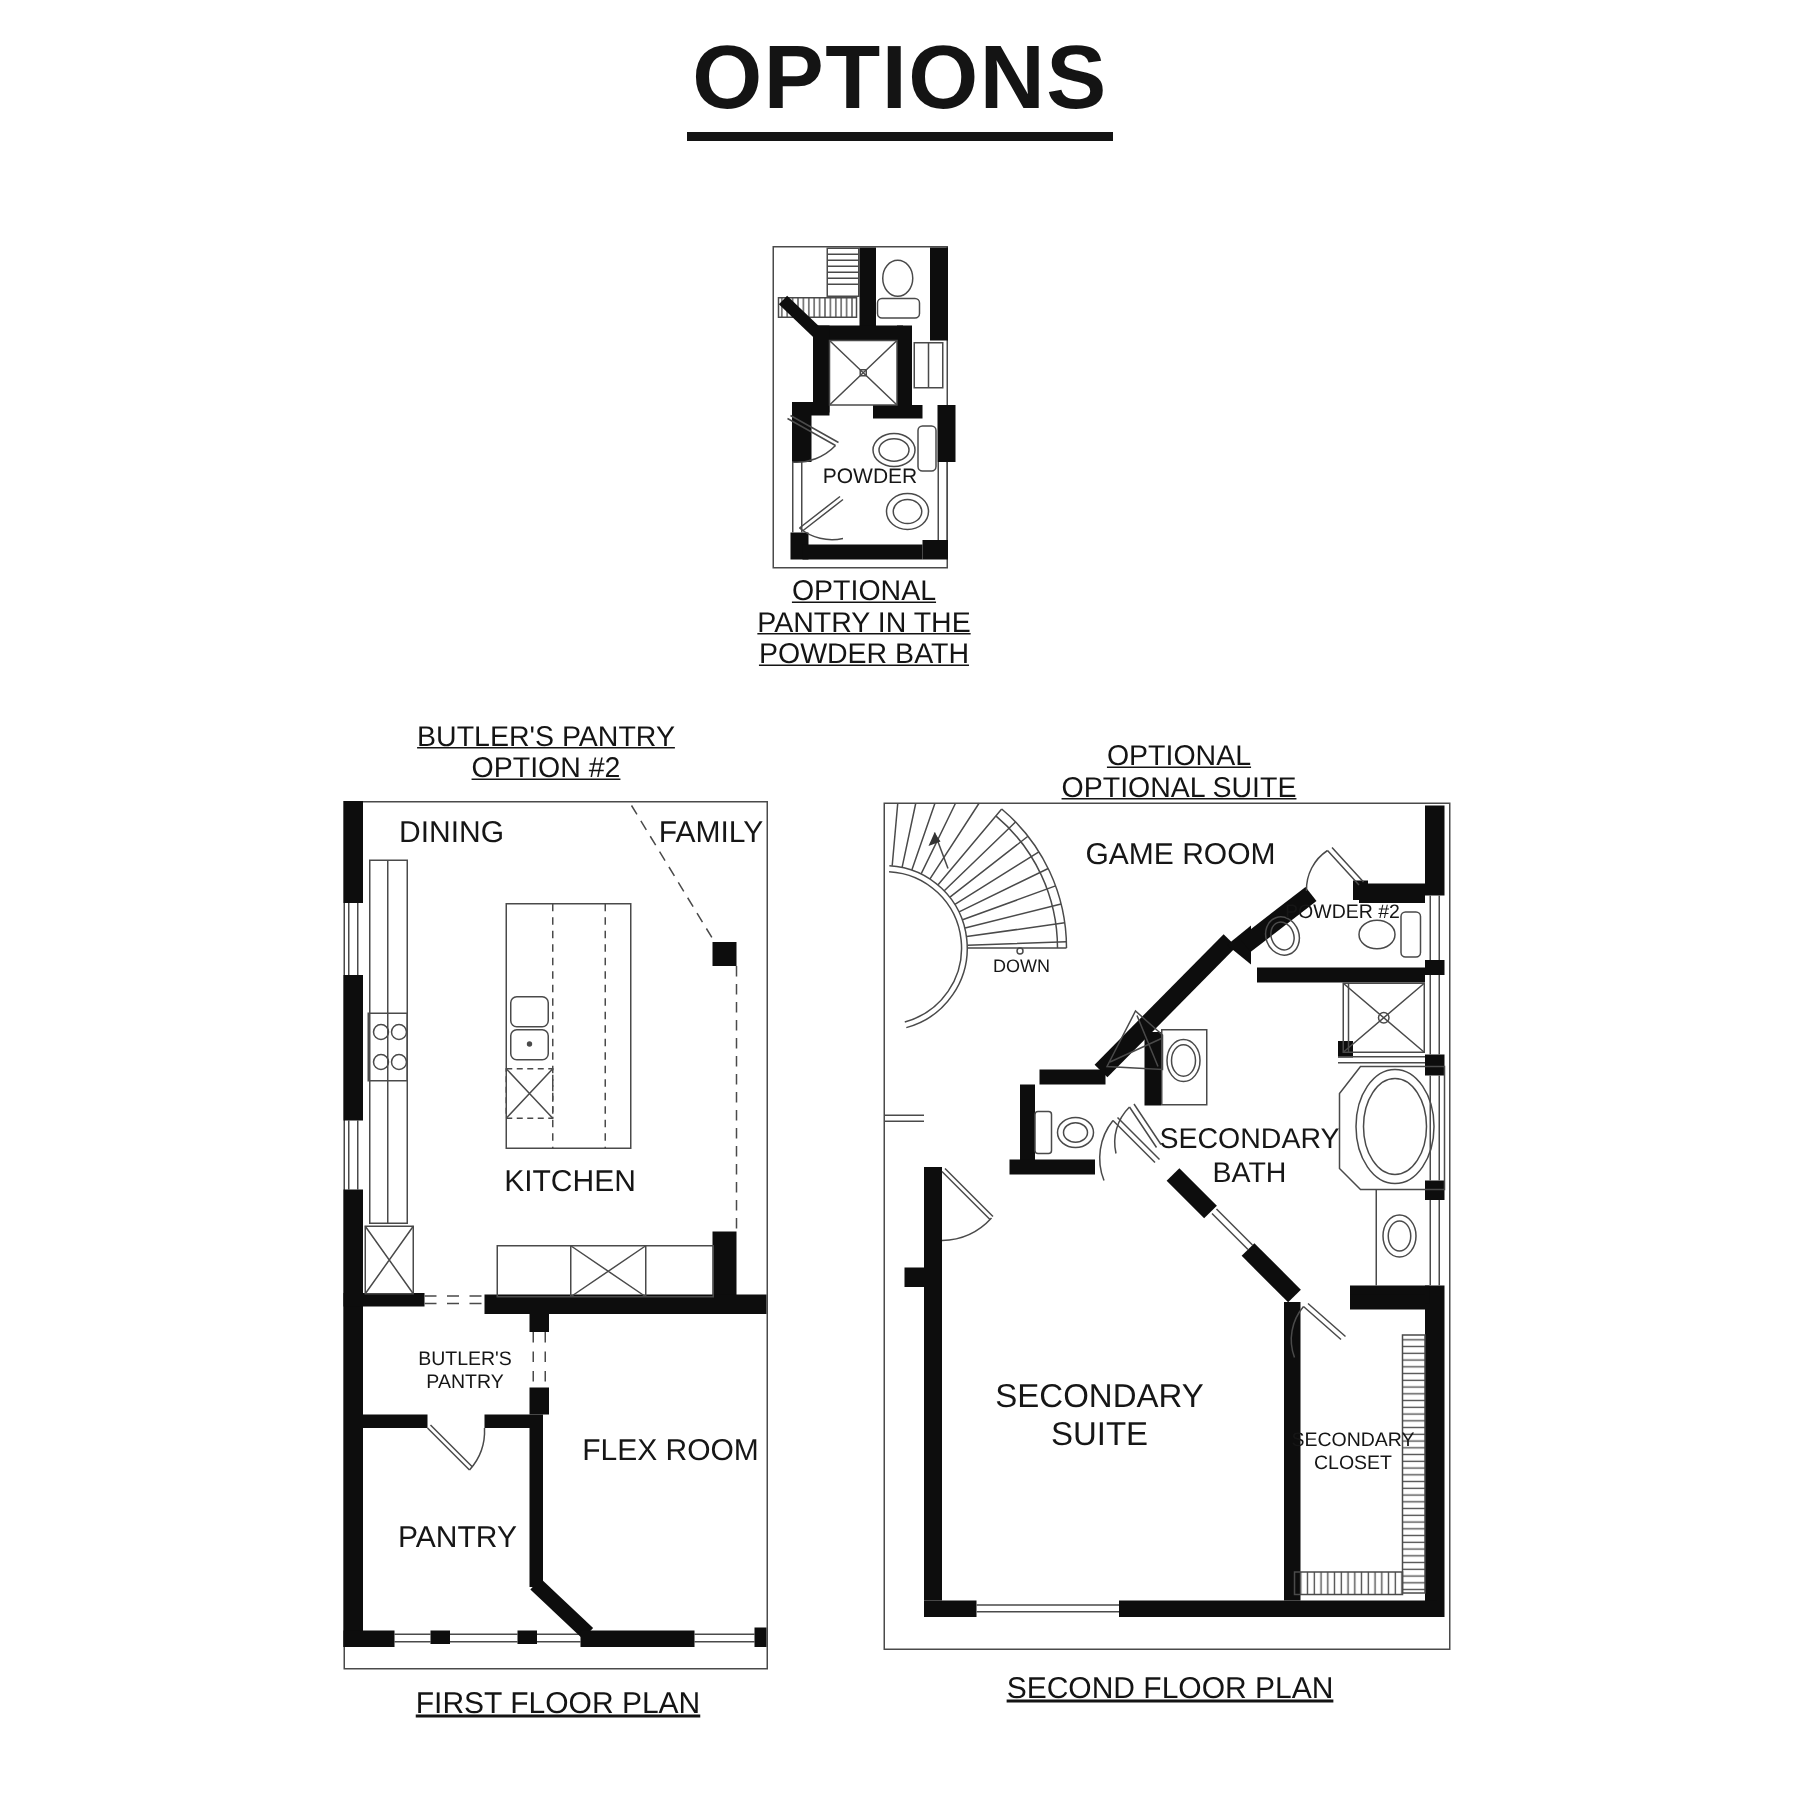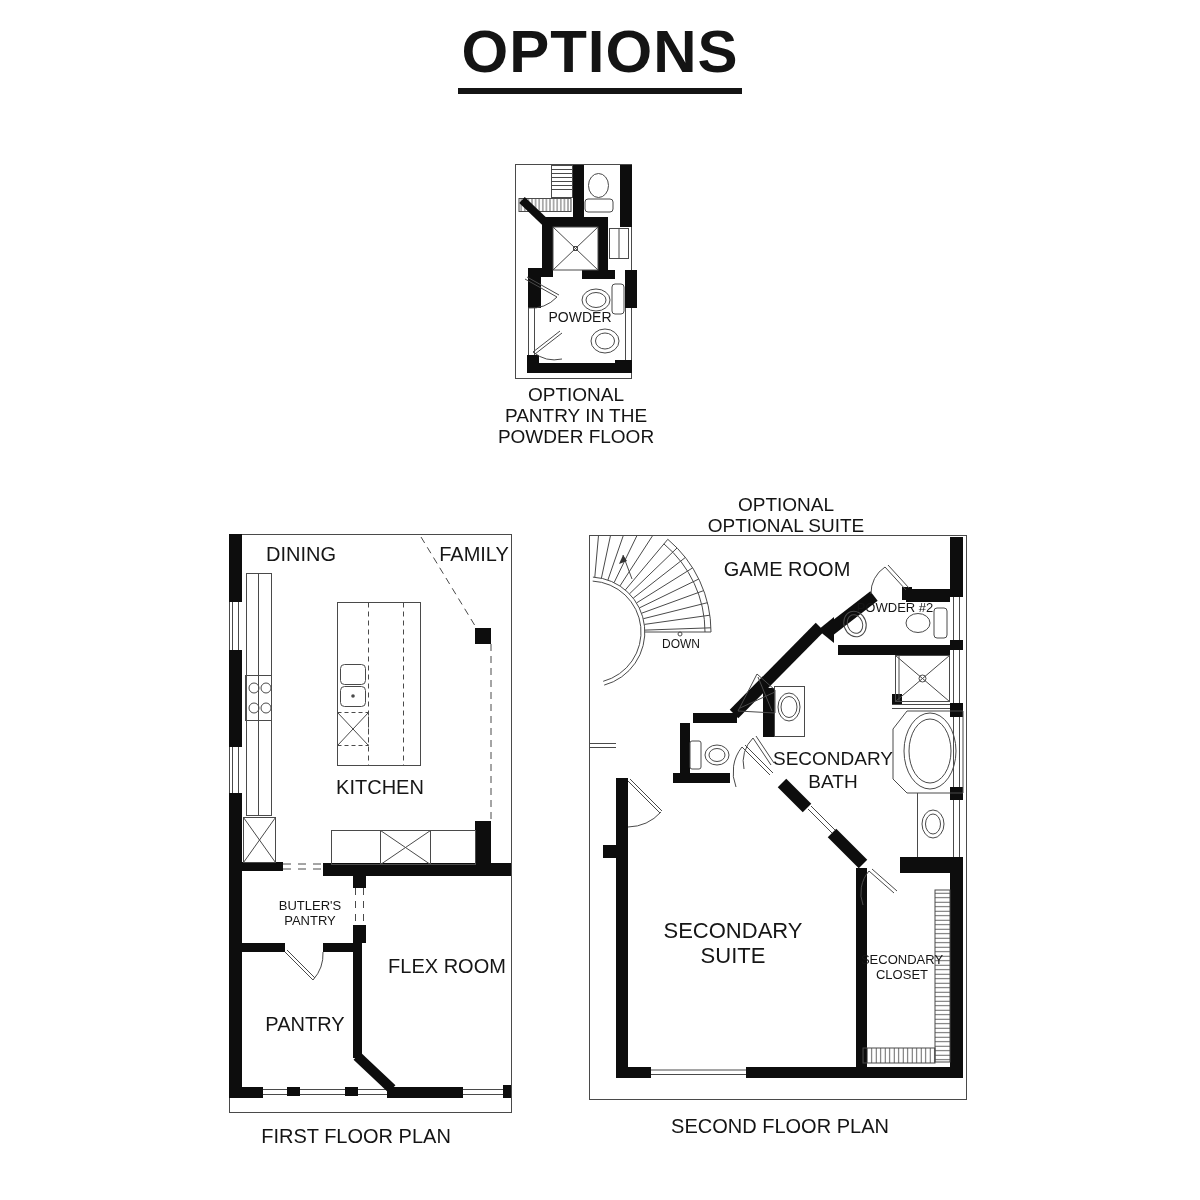--- a/index.html
+++ b/index.html
@@ -4,21 +4,21 @@
 <style>
   html,body{margin:0;padding:0;background:#ffffff;}
   .canvas{position:relative;width:1200px;height:1200px;background:#ffffff;overflow:hidden;
           font-family:"Liberation Sans",sans-serif;color:#141414;}
   .page-title{position:absolute;top:22px;left:0;width:100%;text-align:center;}
   .page-title span{display:inline-block;font-size:60px;font-weight:bold;letter-spacing:1px;
                    line-height:1;border-bottom:6px solid #141414;padding:0 3px 6px;}
   .plan{position:absolute;}
   .txtblock{position:absolute;transform:translateX(-50%);text-align:center;
             font-size:19px;line-height:21px;white-space:nowrap;}
-  .txtblock span{display:block;}
+  .txtblock span{display:block;text-decoration:underline;}
   .cap{font-size:20px;line-height:22px;}
   svg .t{fill:none;stroke:#4a4a4a;stroke-width:1;}
   svg .w{fill:#0d0d0d;stroke:none;}
   svg .wl{stroke:#0d0d0d;fill:none;}
   svg text{font-family:"Liberation Sans",sans-serif;fill:#161616;text-anchor:middle;}
 </style>
 </head>
 <body>
 
 <div class="canvas">
@@ -86,23 +86,27 @@
     <g>
       <path class="t" d="M28 192L55 171 M30 194L57 173"></path>
       <path class="t" d="M28 192A34 34 0 0 0 57 199"></path>
     </g>
     <text x="75" y="162" font-size="14">POWDER</text>
   </svg>
 
   <div class="txtblock" style="left:576px;top:384px">
     <span>OPTIONAL</span>
     <span>PANTRY IN THE</span>
-    <span>POWDER FLOOR</span>
-  </div>
-
+    <span>POWDER BATH</span>
+  </div>
+
+  <div class="txtblock" style="left:364px;top:481px">
+    <span>BUTLER'S PANTRY</span>
+    <span>OPTION #2</span>
+  </div>
 
   <svg class="plan" style="left:225px;top:528px" width="290" height="592" viewBox="0 0 290 592">
     <rect class="t" x="4.5" y="6.5" width="282" height="578"></rect>
     <g>
       <path class="t" d="M7.5 74V122 M13.5 74V122 M7.5 219V265 M13.5 219V265"></path>
       <path class="t" d="M38 561.5H62 M38 566.5H62 M75 561.5H120 M75 566.5H120 M133 561.5H162 M133 566.5H162 M238 561.5H278 M238 566.5H278"></path>
     </g>
     <g>
       <rect class="w" x="4" y="6" width="13" height="68"></rect>
       <rect class="w" x="4" y="122" width="13" height="97"></rect>
@@ -168,21 +172,21 @@
     </g>
     <text x="76" y="33" font-size="20">DINING</text>
     <text x="249" y="33" font-size="20">FAMILY</text>
     <text x="155" y="266" font-size="20">KITCHEN</text>
     <text x="85" y="382" font-size="13">BUTLER'S</text>
     <text x="85" y="397" font-size="13">PANTRY</text>
     <text x="222" y="445" font-size="20">FLEX ROOM</text>
     <text x="80" y="503" font-size="20">PANTRY</text>
   </svg>
 
-  <div class="txtblock cap" style="left:356px;top:1125px">
+  <div class="txtblock cap" style="left:372px;top:1125px">
     <span>FIRST FLOOR PLAN</span>
   </div>
 
   <div class="txtblock" style="left:786px;top:494px">
     <span>OPTIONAL</span>
     <span>OPTIONAL SUITE</span>
   </div>
 
   <svg class="plan" style="left:586px;top:531px" width="392" height="572" viewBox="0 0 392 572">
     <defs>

